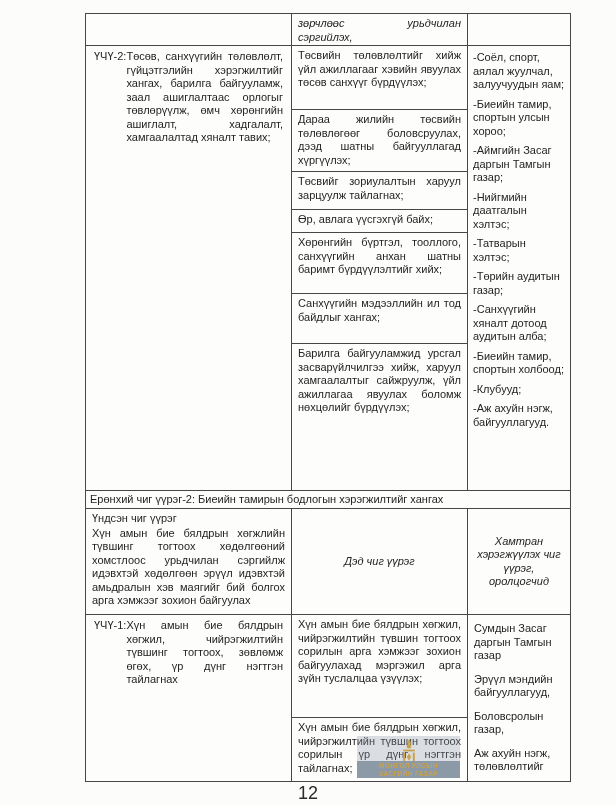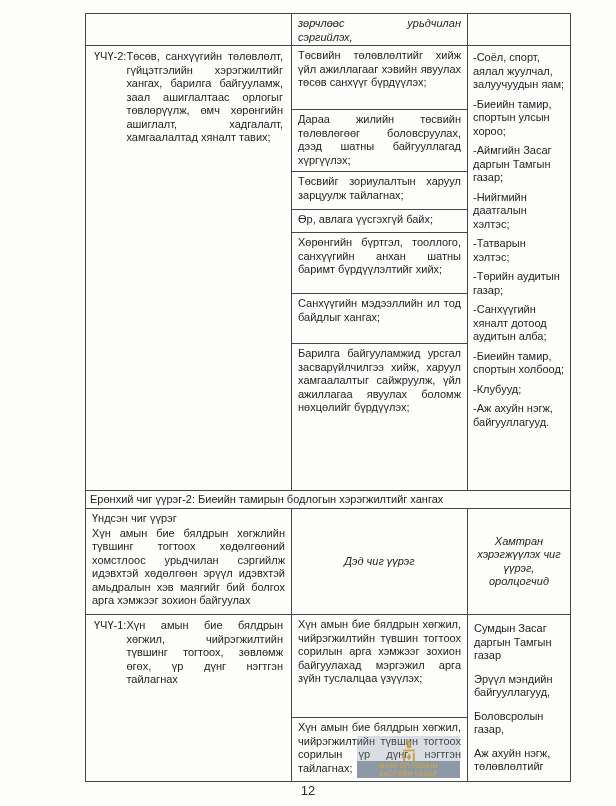--- a/index.html
+++ b/index.html
@@ -86,21 +86,21 @@
   }
   .wm-band div {
     color:var(--gold); font-size:6.5px; line-height:7.5px;
     font-weight:bold; letter-spacing:0.4px; white-space:nowrap;
   }
   .wm-emblem { width:14px; height:24px; color:var(--gold); margin-bottom:-2px; }
 
   
   .pagenum {
     position:absolute; top:783px; left:0; width:616px;
-    text-align:center; font-size:13px; color:#2a2a2a;
+    text-align:center; font-size:18px; color:#2a2a2a;
   }
 </style>
 </head>
 <body>
 
 <div class="page">
 
   <div class="tbl">
 
     <div class="row r1">

